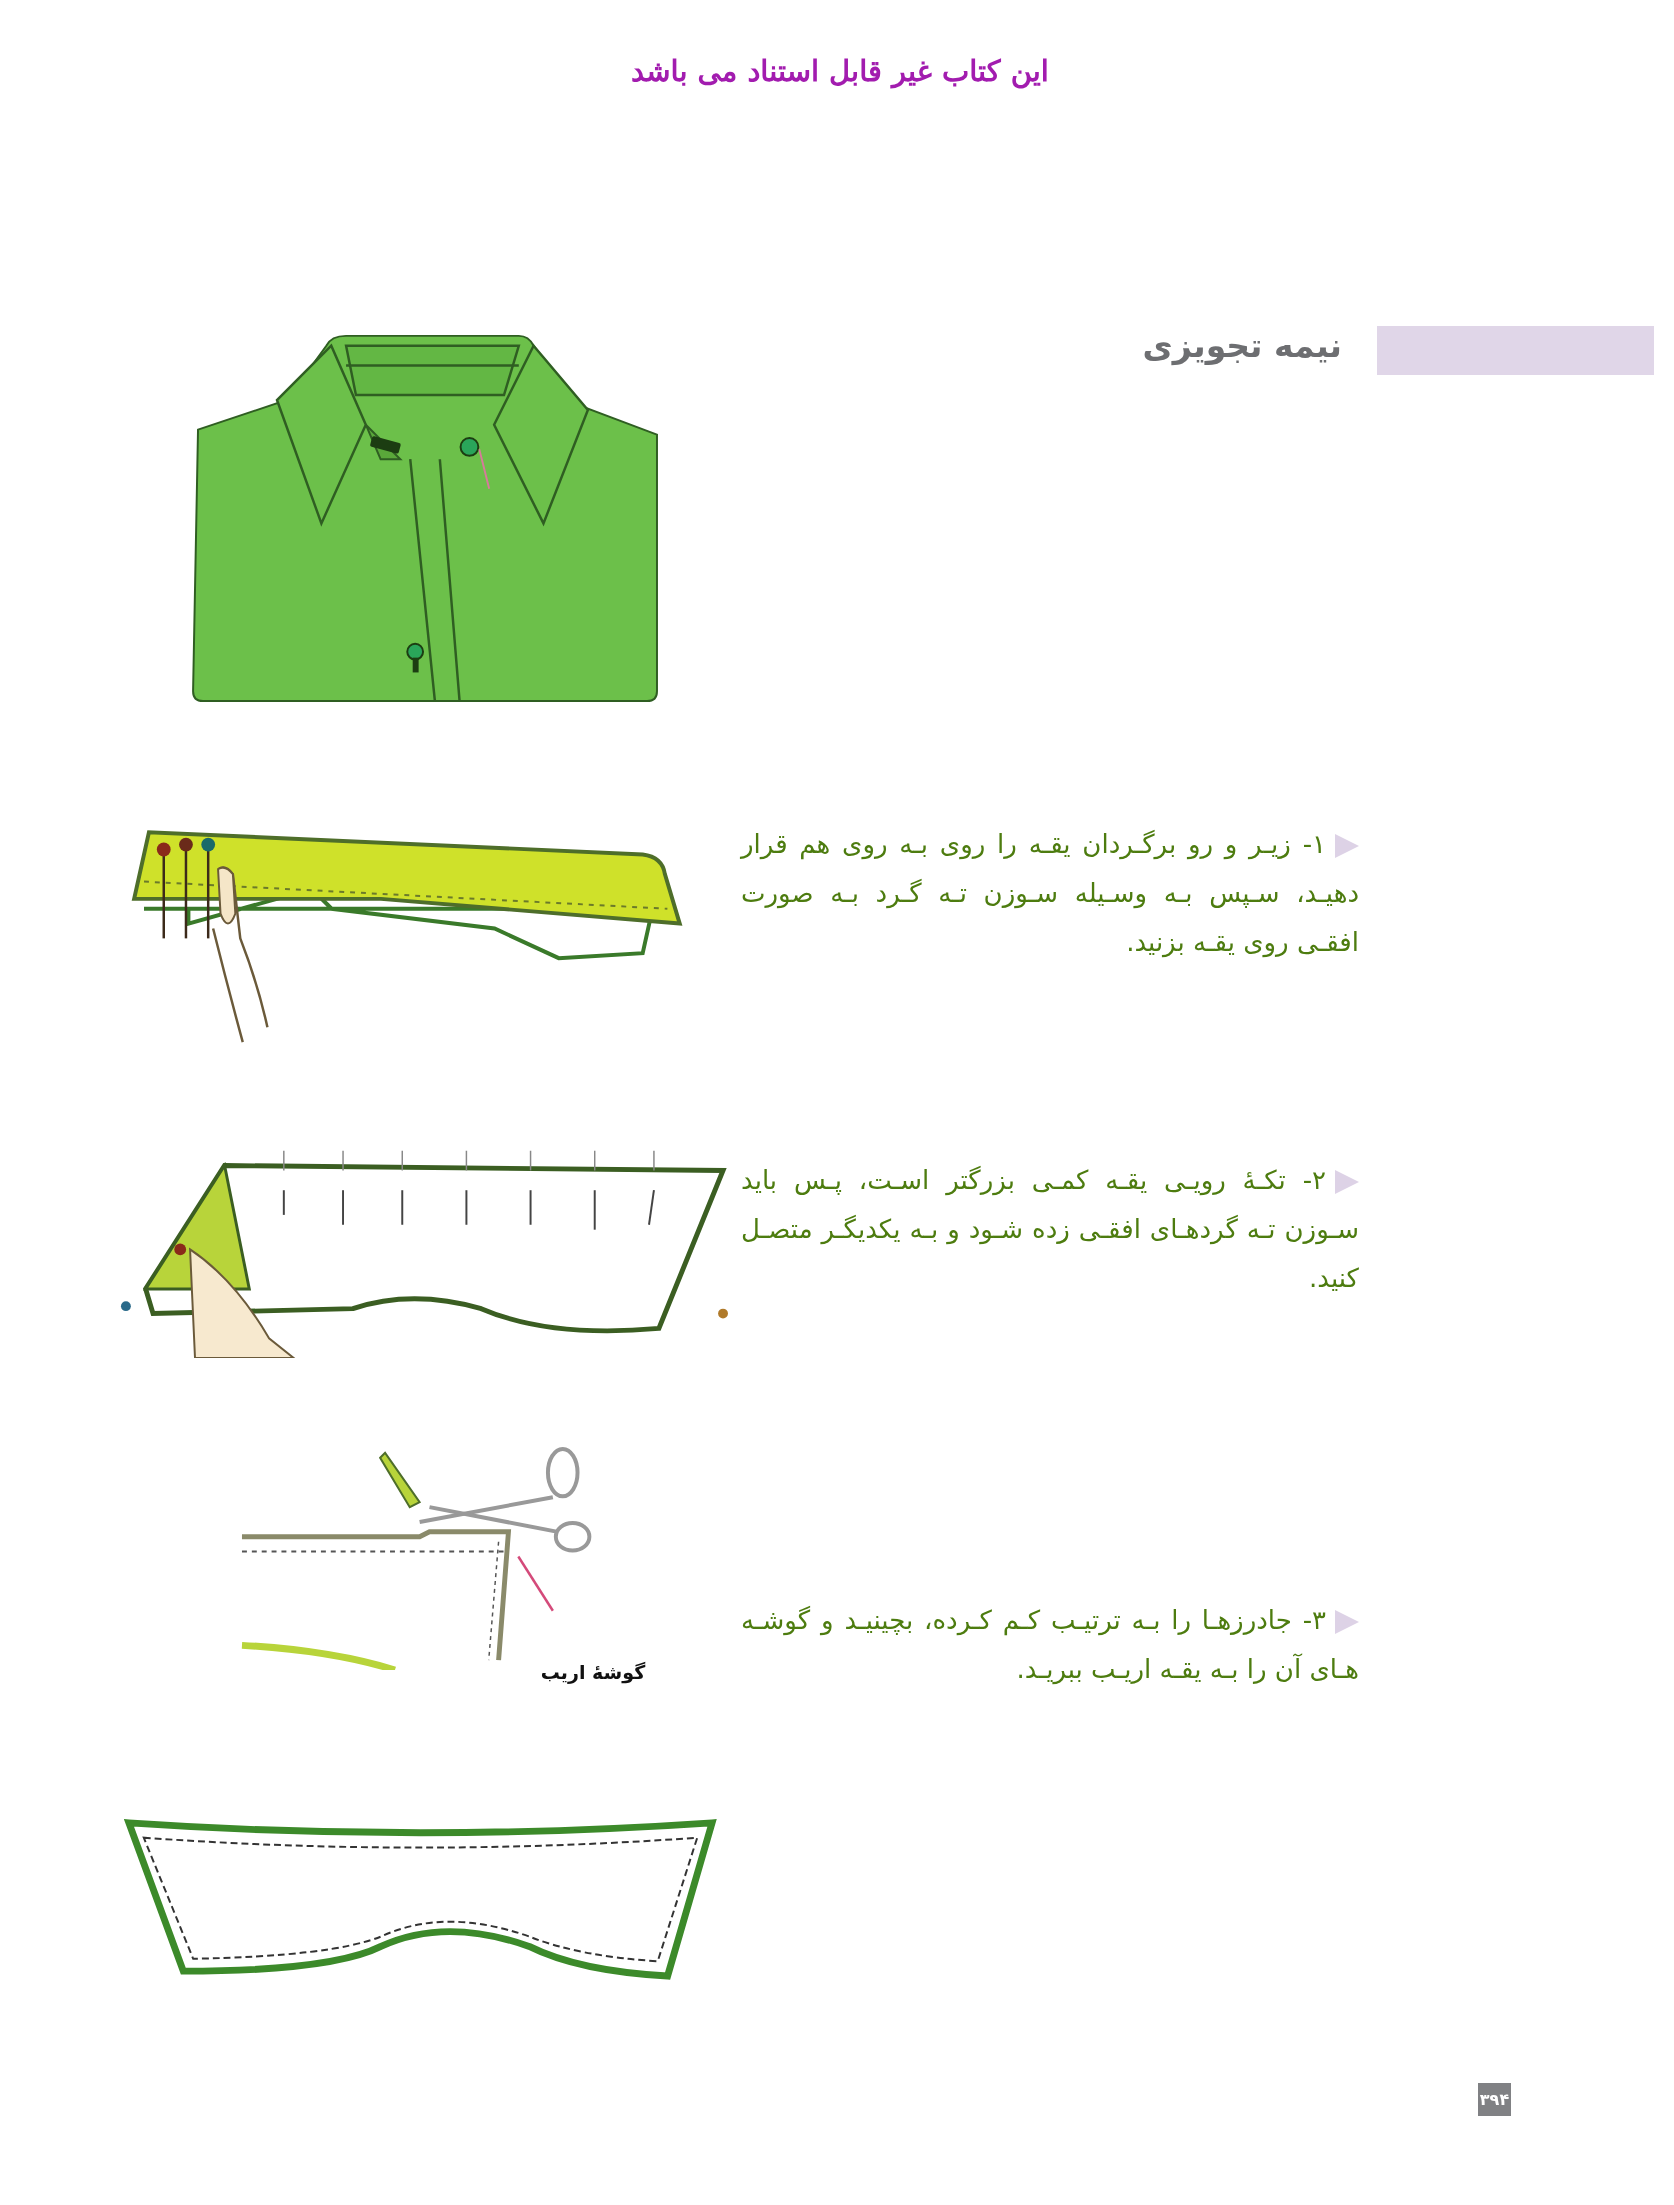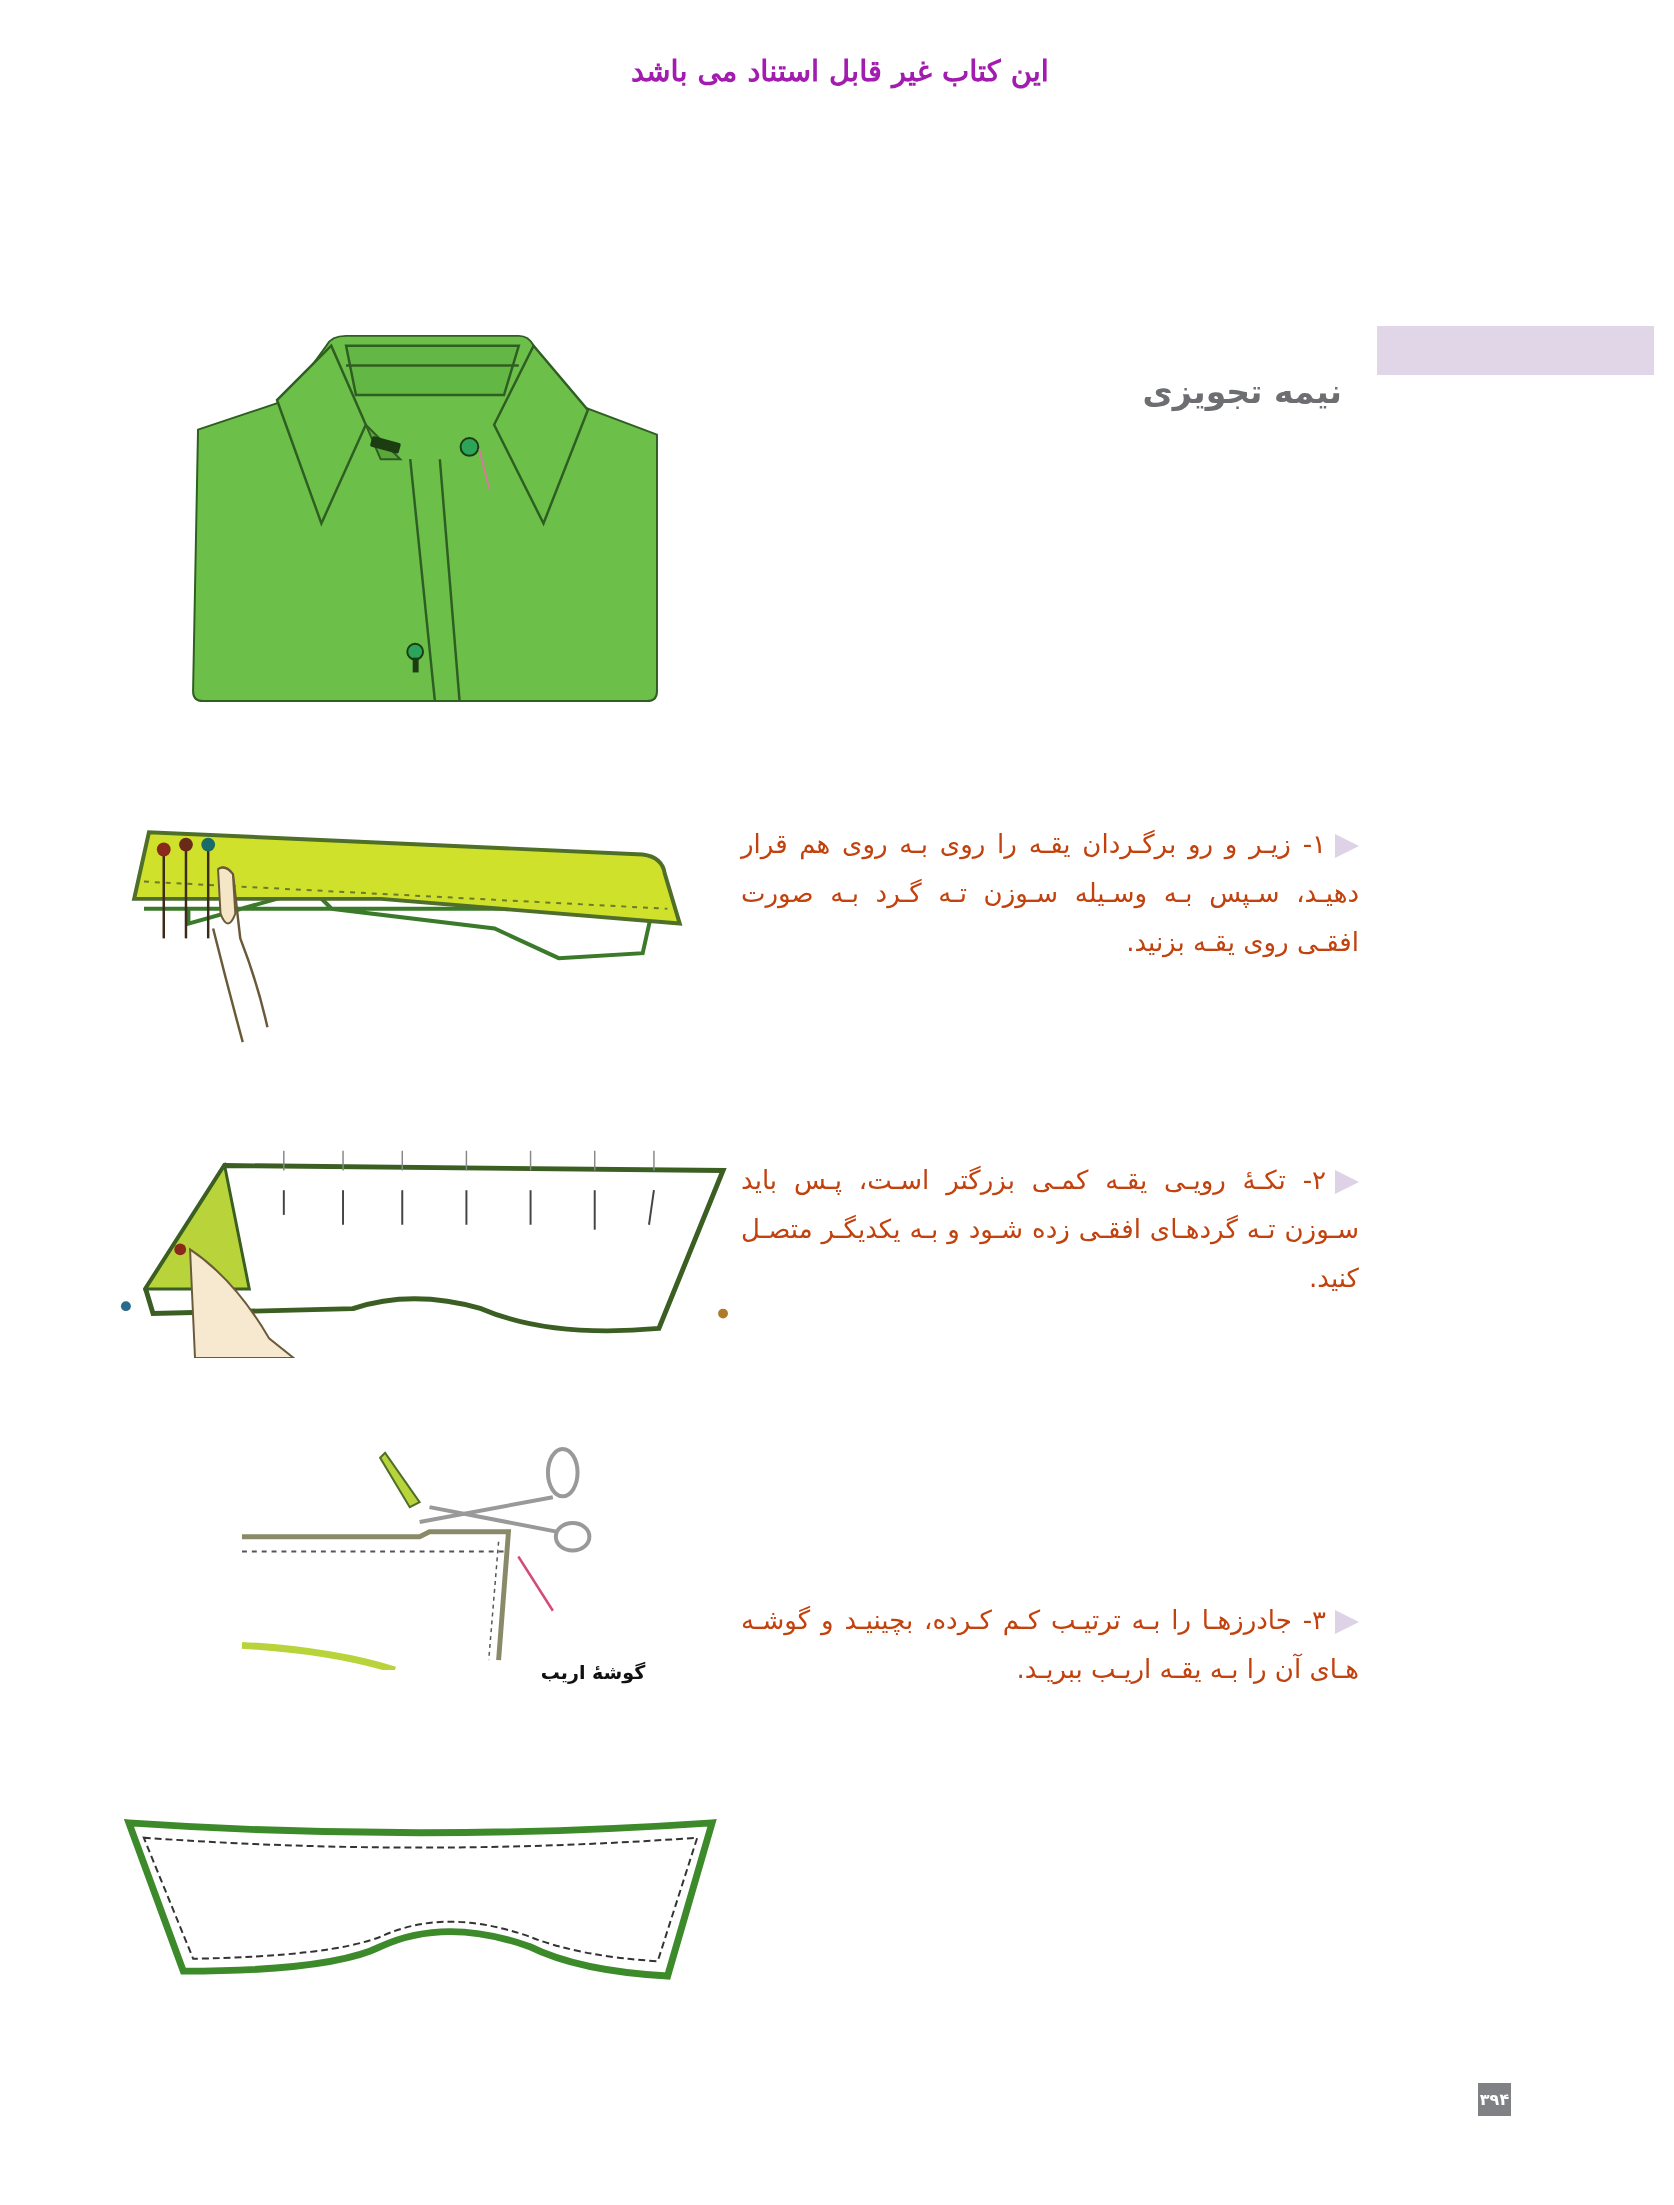--- a/index.html
+++ b/index.html
@@ -14,29 +14,29 @@
     }
 
     .section-band {
       position: absolute; left: 1377px; top: 326px; width: 277px; height: 49px;
       background: #e0d6e8;
     }
 
     .section-title {
       position: absolute; left: 939px; top: 326px; width: 403px;
       direction: rtl; text-align: right;
-      font-family: "DejaVu Sans", sans-serif; font-weight: bold; color: #6d6e71; margin-top: 46px;
+      font-family: "DejaVu Sans", sans-serif; font-weight: bold; color: #6d6e71;
     }
     .section-title .line1 { font-size: 33px; line-height: 39px; }
     .section-title .line2 { font-size: 33px; line-height: 40px; }
 
     .step {
       position: absolute; left: 741px; width: 618px;
       direction: rtl; text-align: justify; text-align-last: right;
-      font-family: "DejaVu Sans", sans-serif; font-size: 26px; line-height: 49px; color: #c2410c;
+      font-family: "DejaVu Sans", sans-serif; font-size: 26px; line-height: 49px; color: #4d7c0f;
     }
     .step .bullet {
       display: inline-block; width: 0; height: 0;
       border-top: 12.4px solid transparent; border-bottom: 12.4px solid transparent;
       border-left: 24px solid #ddd2e6;
       margin-left: 9px; vertical-align: middle;
     }
     .step .num { font-weight: normal; }
 
     .figure { position: absolute; }

